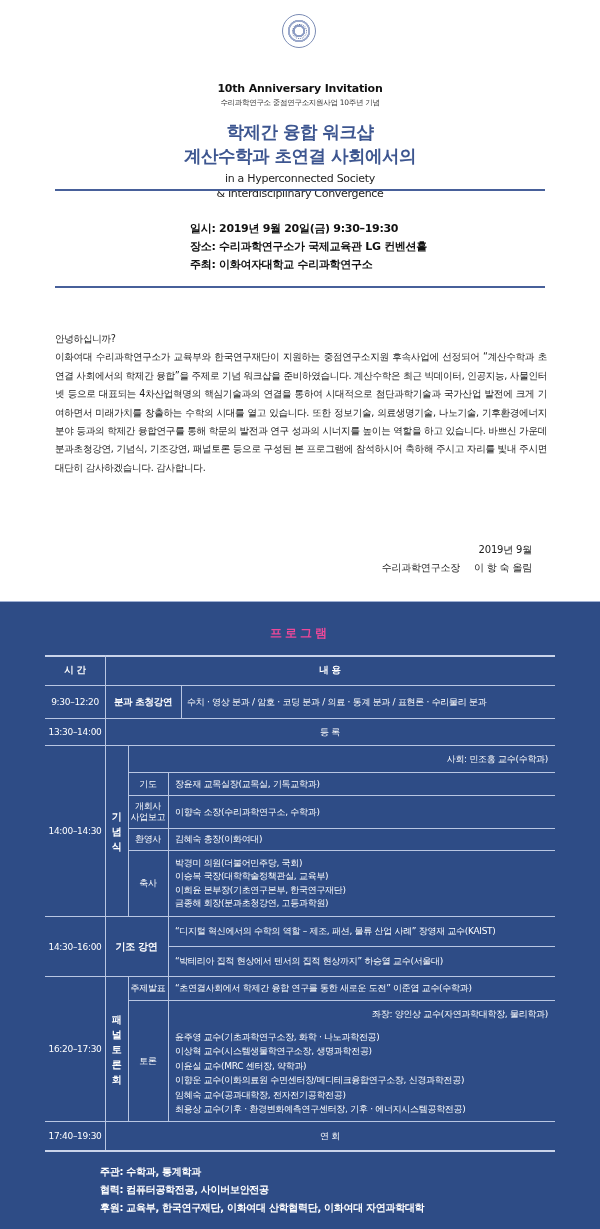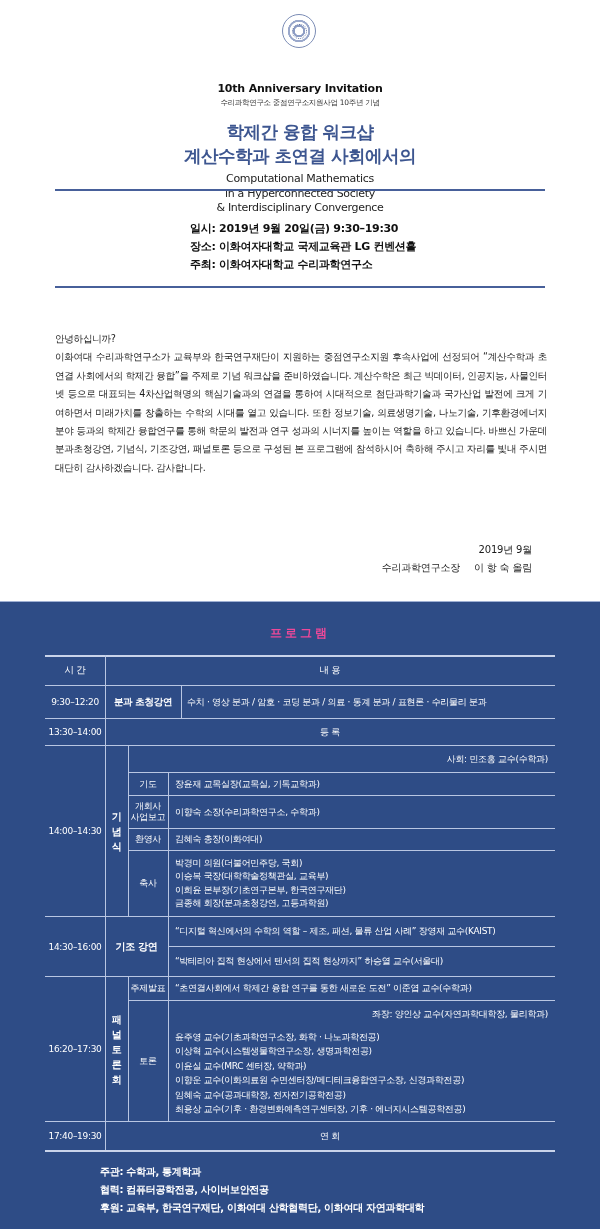--- a/index.html
+++ b/index.html
@@ -45,44 +45,43 @@
   .tbl { color: #ffffff; font-size: 9px; letter-spacing: -0.3px; }
   .hl { position: absolute; height: 1px; background: #b9c6e2; }
   .hl.thick { height: 1.5px; background: #c9d3ea; }
   .vl { position: absolute; width: 1px; background: #b9c6e2; }
   .cell { position: absolute; display: flex; align-items: center; color: #fff; }
   .cell.c { justify-content: center; text-align: center; }
   .cell.r { justify-content: flex-end; }
   .bold { font-weight: bold; }
   .vert { flex-direction: column; font-weight: bold; font-size: 10px; line-height: 15px; }
   .multi { flex-direction: column; align-items: flex-start; justify-content: center; line-height: 13.5px; }
-  .hdr { font-weight: normal; font-size: 9.5px; }
+  .hdr { font-weight: bold; font-size: 9.5px; }
 
   .footer { left: 100px; top: 1163px; font-size: 10px; font-weight: bold; color: #ffffff; line-height: 18px; letter-spacing: -0.3px; }
 </style>
 </head>
 <body>
 
 <div class="abs logo"></div>
 <div class="abs center anniv">10th Anniversary Invitation</div>
 <div class="abs center anniv-sub">수리과학연구소 중점연구소지원사업 10주년 기념</div>
 <div class="abs center title-ko">
   <div>학제간 융합 워크샵</div>
   <div>계산수학과 초연결 사회에서의</div>
 </div>
 <div class="abs center title-en">
-  <div>Computational Mathematics</div>
   <div>in a Hyperconnected Society</div>
   <div>&amp; Interdisciplinary Convergence</div>
 </div>
 
 <div class="abs rule rule1"></div>
 <div class="abs info">
   <div>일시: 2019년 9월 20일(금) 9:30–19:30</div>
-  <div>장소: 이화여자대학교 국제교육관 LG 컨벤션홀</div>
+  <div>장소: 수리과학연구소가 국제교육관 LG 컨벤션홀</div>
   <div>주최: 이화여자대학교 수리과학연구소</div>
 </div>
 <div class="abs rule rule2"></div>
 
 <div class="abs letter">
   <p class="greet">안녕하십니까?</p>
   <p>이화여대 수리과학연구소가 교육부와 한국연구재단이 지원하는 중점연구소지원 후속사업에 선정되어 “계산수학과 초연결 사회에서의 학제간 융합”을 주제로 기념 워크샵을 준비하였습니다. 계산수학은 최근 빅데이터, 인공지능, 사물인터넷 등으로 대표되는 4차산업혁명의 핵심기술과의 연결을 통하여 시대적으로 첨단과학기술과 국가산업 발전에 크게 기여하면서 미래가치를 창출하는 수학의 시대를 열고 있습니다. 또한 정보기술, 의료생명기술, 나노기술, 기후환경에너지 분야 등과의 학제간 융합연구를 통해 학문의 발전과 연구 성과의 시너지를 높이는 역할을 하고 있습니다. 바쁘신 가운데 분과초청강연, 기념식, 기조강연, 패널토론 등으로 구성된 본 프로그램에 참석하시어 축하해 주시고 자리를 빛내 주시면 대단히 감사하겠습니다. 감사합니다.</p>
 </div>
 <div class="abs sign sign-date">2019년 9월</div>
 <div class="abs sign sign-name">

